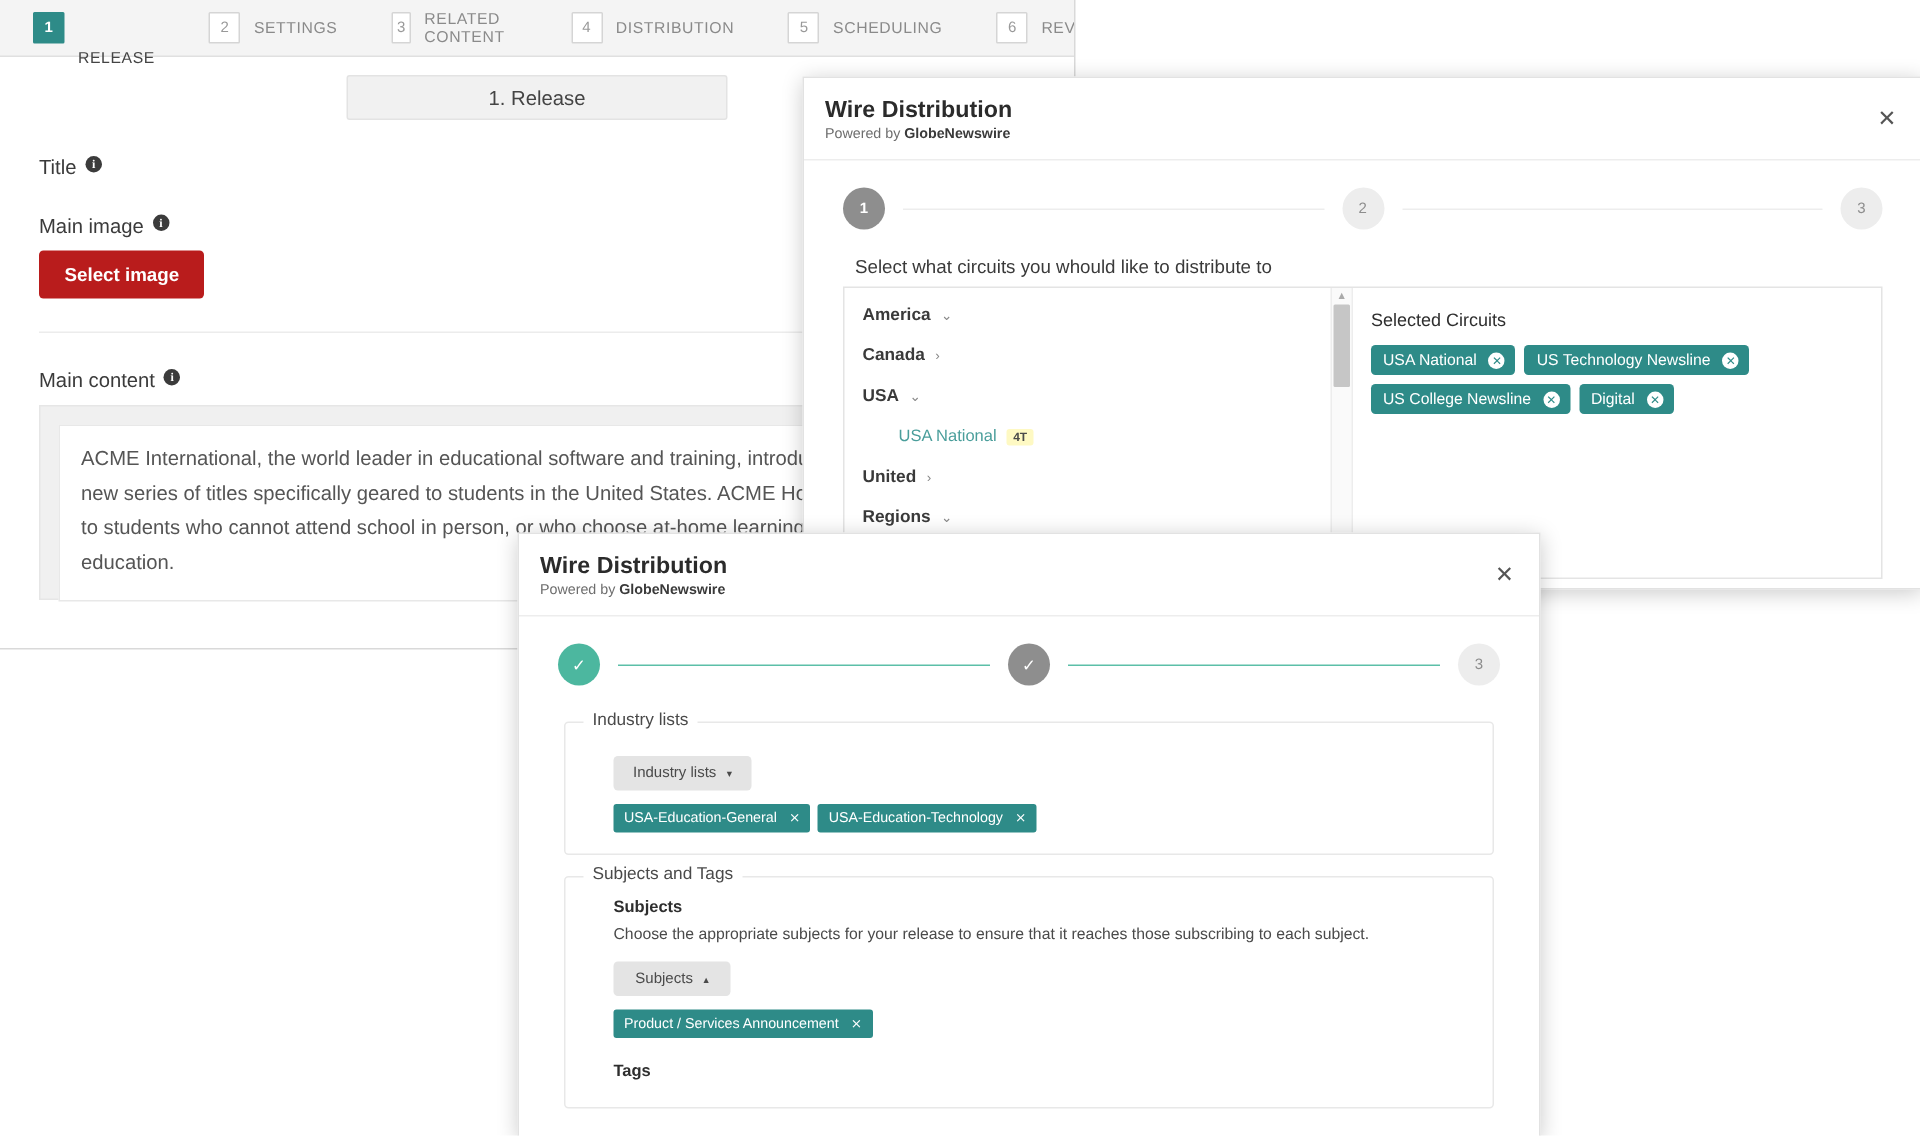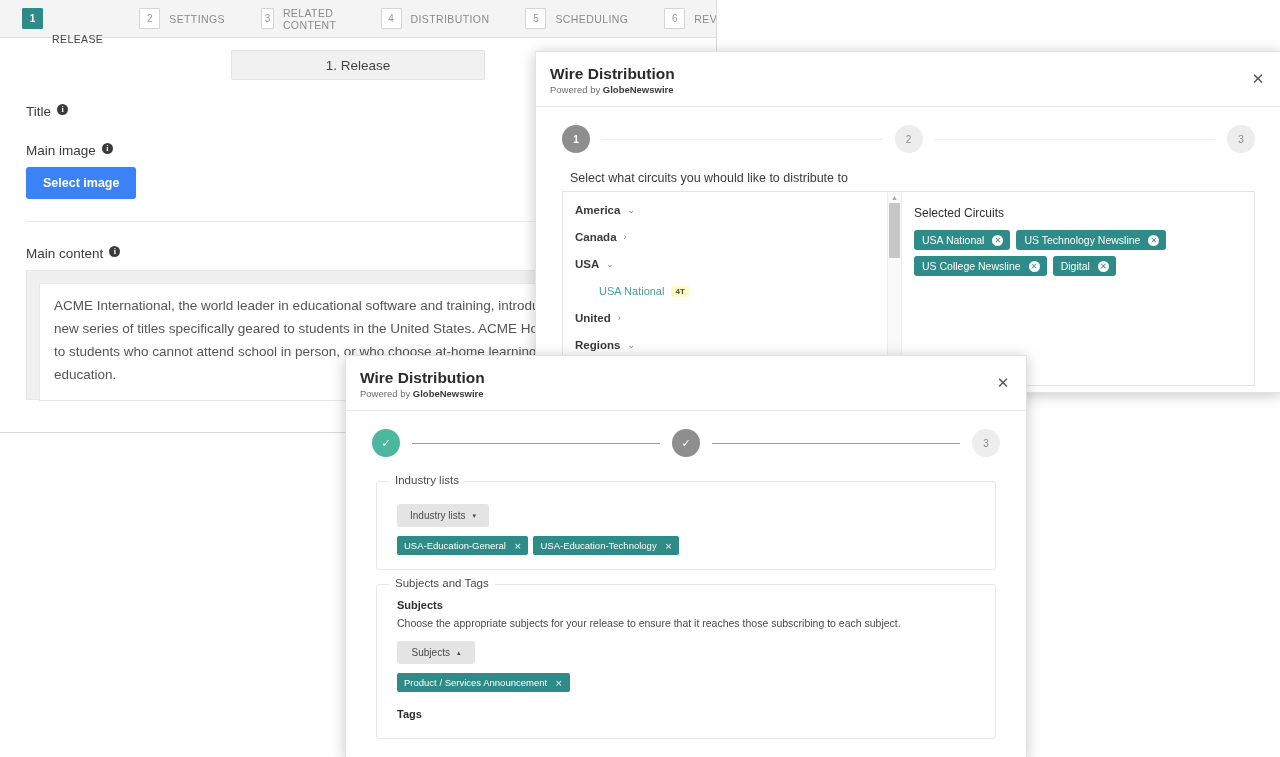--- a/index.html
+++ b/index.html
@@ -45,21 +45,21 @@
     display:inline-flex;align-items:center;justify-content:center;
     width:11px;height:11px;border-radius:50%;background:#3b3b3b;color:#fff;
     font-size:8px;font-weight:bold;margin-left:6px;font-family:"Liberation Serif",serif;
   }
   .title-input{
     margin-left:0;height:31px;background:#f0f0f0;border:1px solid #e6e6e6;
     display:flex;align-items:center;padding-left:11px;font-size:13px;color:#4a4a4a;
     width:600px;box-sizing:border-box;
   }
   .btn-teal{
-    display:inline-block;background:#3b82f6;color:#fff;border:none;
+    display:inline-block;background:#b91c1c;color:#fff;border:none;
     padding:9px 17px;font-size:12.5px;font-weight:bold;border-radius:3px;cursor:pointer;
   }
   .divider{height:1px;background:#ececec;margin:22px 0 0 0;width:600px;}
   .content-box{
     margin-top:9px;background:#f0f0f0;border:1px solid #e6e6e6;
     width:600px;height:130px;box-sizing:border-box;padding:12px 12px 0 12px;
   }
   .content-inner{
     background:#fff;border:1px solid #e8e8e8;height:118px;box-sizing:border-box;
     padding:10px 14px;font-size:13.5px;line-height:23px;color:#555;overflow:hidden;
@@ -125,21 +125,21 @@
   }
   .chip .x{
     margin-left:8px;width:11px;height:11px;border-radius:50%;background:#fff;color:#2e8b88;
     font-size:8px;display:inline-flex;align-items:center;justify-content:center;font-weight:bold;
     font-family:"DejaVu Sans",sans-serif;
   }
 
   
   .m2-body{padding:4px 30px 0 30px;}
   .fieldset{
-    border:1px solid #e8e8e8;border-radius:3px;padding:12px 14px 14px 20px;margin-top:14px;position:relative;
+    border:1px solid #e8e8e8;border-radius:3px;padding:12px 14px 14px 32px;margin-top:14px;position:relative;
   }
   .legend{
     position:absolute;top:-8px;left:12px;background:#fff;padding:0 6px;
     font-size:11.5px;color:#4a4a4a;
   }
   .helptext{font-size:10.5px;color:#4a4a4a;line-height:16px;margin:2px 0 0 0;}
   .info-i.sm{width:9px;height:9px;font-size:7px;margin-left:4px;vertical-align:middle;}
   .dd-btn{
     display:inline-flex;align-items:center;justify-content:center;
     background:#e4e4e4;color:#4a4a4a;font-size:10px;border-radius:3px;

